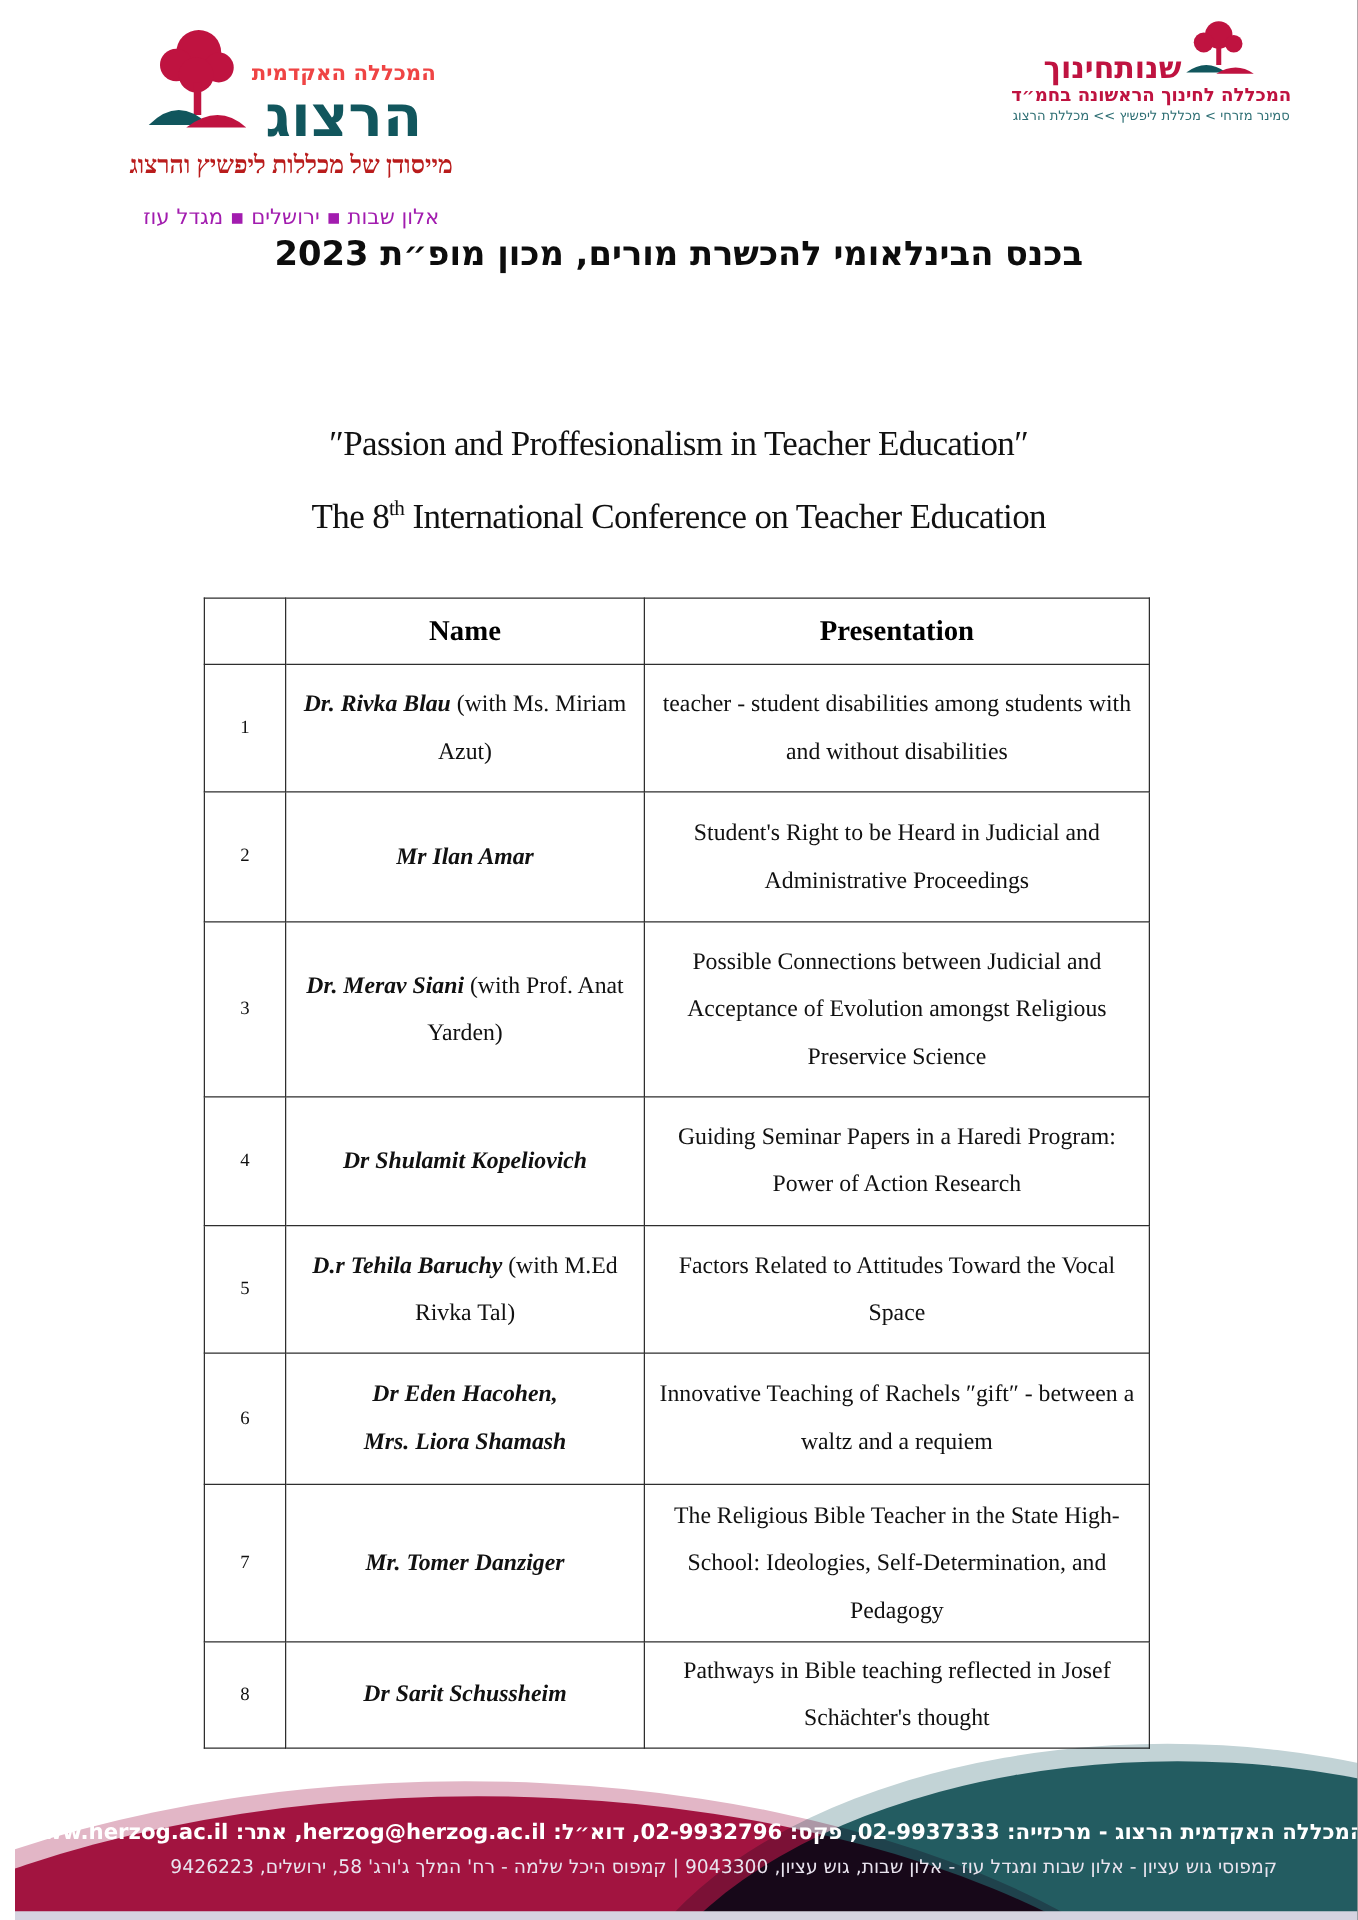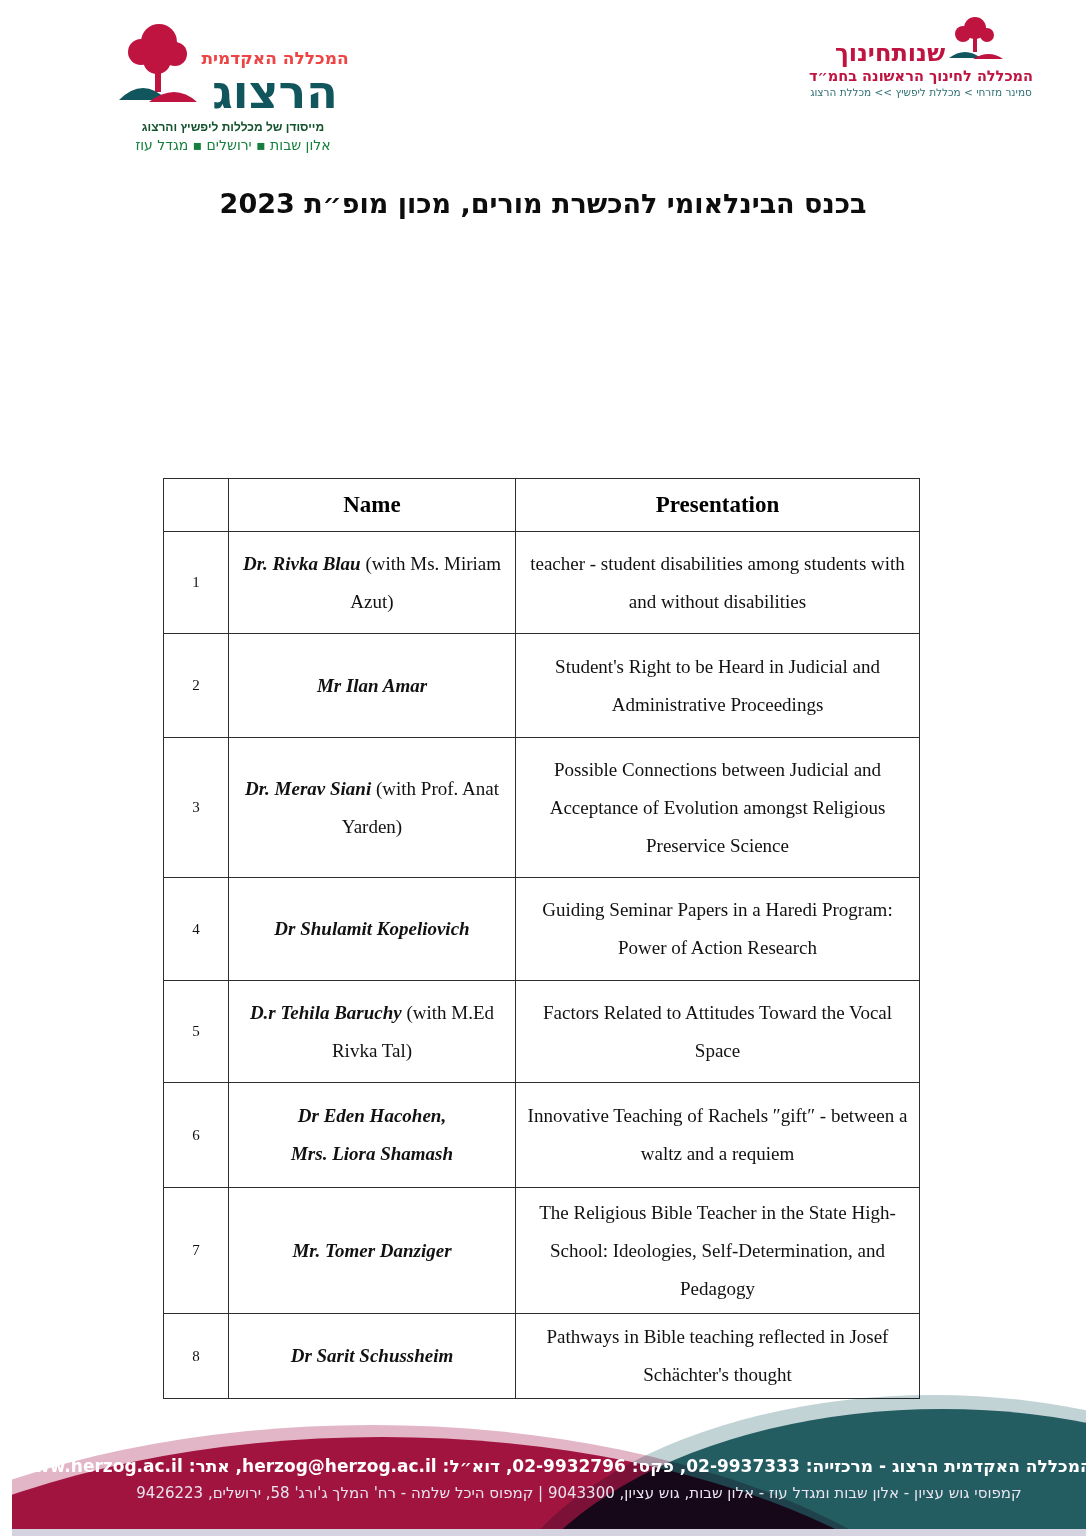--- a/index.html
+++ b/index.html
@@ -9,22 +9,22 @@
     background:#ffffff; overflow:hidden;
     font-family:"Liberation Serif", serif;
   }
 
   
   .logo-left { position:absolute; left:78px; top:16px; width:310px; text-align:center; }
   .logo-left .top-row { display:flex; align-items:flex-end; justify-content:center; direction:rtl; }
   .logo-left .names { text-align:center; }
   .logo-left .l1 { color:#ef4444; font-weight:bold; font-size:17px; font-family:"DejaVu Sans",sans-serif; }
   .logo-left .l-name { color:#11565d; font-weight:bold; font-size:46px; line-height:48px; font-family:"DejaVu Sans",sans-serif; }
-  .logo-left .l2 { color:#14532d; font-weight:bold; font-size:12px; margin-top:4px; font-family:Liberation Sans, sans-serif; }
-  .logo-left .l3 { color:#15803d; font-size:14px; margin-top:3px; font-family:"DejaVu Sans",sans-serif; }
+  .logo-left .l2 { color:#b91c1c; font-weight:bold; font-size:20px; margin-top:4px; font-family:Liberation Serif, serif; }
+  .logo-left .l3 { color:#a21caf; font-size:17px; margin-top:20px; font-family:"DejaVu Sans",sans-serif; }
 
   .logo-right { position:absolute; left:802px; top:12px; width:238px; text-align:center; }
   .logo-right .top-row { display:flex; justify-content:center; align-items:flex-start; direction:rtl; }
   .logo-right .years-col { display:flex; align-items:flex-end; margin-top:2px; }
   .logo-right .years { color:#bf1340; font-weight:bold; font-size:24px; line-height:25px; font-family:"DejaVu Sans",sans-serif; }
   .logo-right .hundred-wrap { position:relative; margin-right:-6px; }
   .logo-right .hundred { color:#11565d; font-weight:bold; font-size:74px; line-height:84px; letter-spacing:-2px; font-family:"DejaVu Serif",serif; }
   .logo-right .fan { position:absolute; left:-8px; top:-4px; }
   .logo-right .r1 { color:#bf1340; font-weight:bold; font-size:14.5px; margin-top:2px; font-family:"DejaVu Sans",sans-serif; }
   .logo-right .r2 { color:#2e6f74; font-size:10.5px; margin-top:2px; font-family:"DejaVu Sans",sans-serif; }
@@ -123,20 +123,24 @@
       </div>
     </div>
     <div class="r1">המכללה לחינוך הראשונה בחמ״ד</div>
     <div class="r2">סמינר מזרחי &gt; מכללת ליפשיץ &gt;&gt; מכללת הרצוג</div>
   </div>
 
   <div class="heb-title">
     <div>בכנס הבינלאומי להכשרת מורים, מכון מופ״ת 2023</div>
   </div>
 
+  <div class="eng-title">
+    <div>″Passion and Proffesionalism in Teacher Education″</div>
+    <div><span>The 8</span><sup>th</sup><span> International Conference on Teacher Education</span></div>
+  </div>
 
   <table class="conf">
     <colgroup>
         <col class="col-num">
         <col class="col-name">
         <col class="col-pres">
       </colgroup>
     <tbody>
         <tr>
       <th class="hdr"></th>

